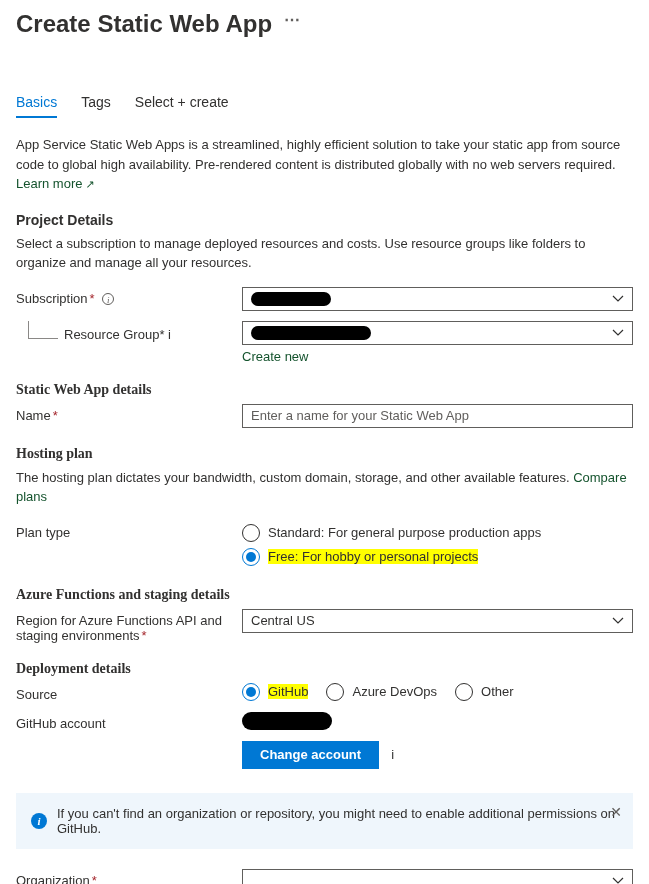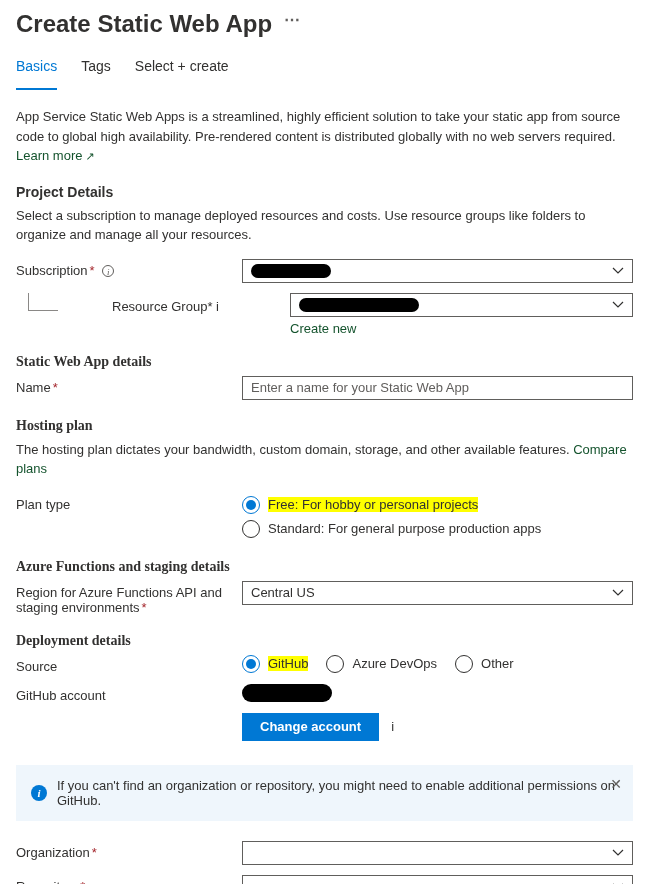--- a/index.html
+++ b/index.html
@@ -20,24 +20,25 @@
     gap: 12px;
   }
   .more { color: #605e5c; font-size: 16px; letter-spacing: 2px; }
   .tabs {
     display: flex;
     gap: 24px;
     border-bottom: 1px solid transparent;
     margin-bottom: 16px;
   }
   .tab {
-    padding: 0 0 14px 0;
+    padding: 0 0 6px 0;
     font-size: 14px;
     cursor: pointer;
     border-bottom: 2px solid transparent;
+    margin-top: 36px;
   }
   .tab.active {
     border-bottom: 2px solid #0078d4;
     color: #0078d4;
   }
   .desc { color: #323130; line-height: 1.5; margin-bottom: 18px; }
   .link { color: #14532d; cursor: pointer; }
   .extlink::after { content: " \2197"; font-size: 11px; }
   h2.section {
     font-size: 14px;
@@ -106,21 +107,20 @@
     width: 30px;
     border-left: 1px solid #8a8886;
     border-bottom: 1px solid #8a8886;
     height: 18px;
     margin-left: 12px;
     margin-right: 6px;
   }
   .subrow .sub-label {
     padding-top: 6px;
     width: 178px;
-    margin-left: 48px;
   }
   .radio-row {
     display: flex;
     align-items: center;
     gap: 8px;
     height: 24px;
   }
   .radio-outer {
     width: 18px; height: 18px;
     border: 1px solid #323130;
@@ -251,26 +251,26 @@
 </div>
 
 <h2 class="section spacing-lg">Hosting plan</h2>
 <div class="section-desc">
   <span>The hosting plan dictates your bandwidth, custom domain, storage, and other available features. </span><span class="link">Compare plans</span>
 </div>
 <div class="field-row">
   <div class="field-label">Plan type</div>
   <div class="field-control">
     <div class="radio-row">
+      <span class="radio-outer"></span>
+      <span>Standard: For general purpose production apps</span>
+    </div>
+    <div class="radio-row">
       <span class="radio-outer sel"></span>
       <span class="hl">Free: For hobby or personal projects</span>
-    </div>
-    <div class="radio-row">
-      <span class="radio-outer"></span>
-      <span>Standard: For general purpose production apps</span>
     </div>
   </div>
 </div>
 
 <h2 class="section spacing-lg">Azure Functions and staging details</h2>
 <div class="field-row">
   <div class="field-label">
     <span>Region for Azure Functions API and staging environments</span><span class="req">*</span>
   </div>
   <div class="field-control">

